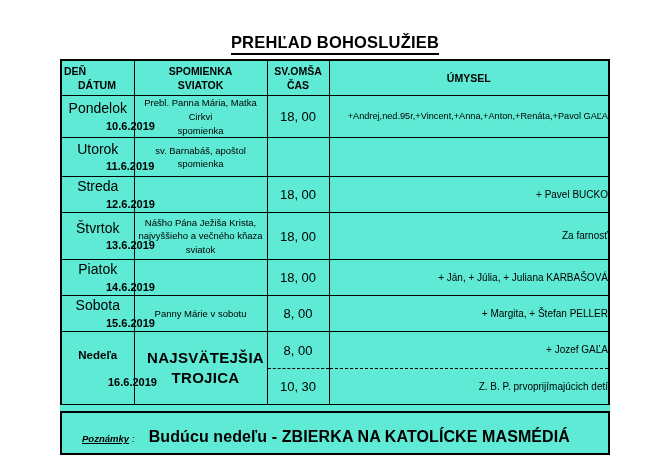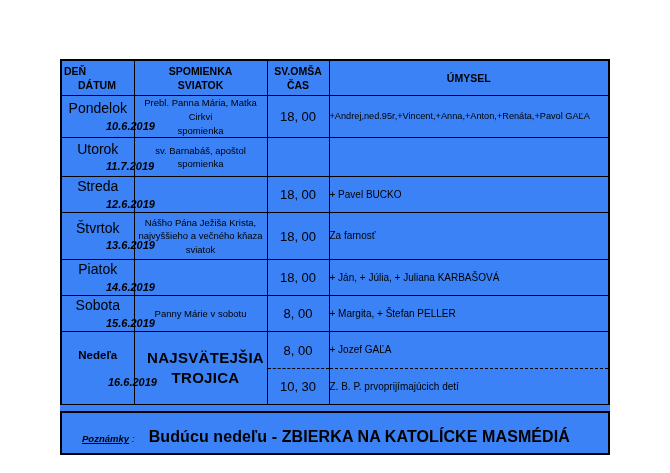--- a/index.html
+++ b/index.html
@@ -45,21 +45,21 @@
   }
 
   
   .sched {
     position: absolute;
     left: 60px;
     top: 59px;
     width: 548px;
     border-collapse: collapse;
     table-layout: fixed;
-    background: #3b82f6;
+    background: #5eead4;
   }
   .sched td, .sched th {
     border: 1px solid #000;
     padding: 0;
     vertical-align: middle;
     font-weight: normal;
   }
   
   .sched {
     outline: none;
@@ -96,21 +96,20 @@
     line-height: 1.4;
   }
   .day-name {
     display: block;
     font-weight: normal;
     font-size: 14px;
   }
   .day-date {
     display: block;
     font-weight: bold;
-    font-style: italic;
     font-size: 11px;
     padding-left: 44px;
   }
   .day-cell.sunday { padding: 5px 2px; }
   .day-cell.sunday .day-name { font-weight: bold; font-size: 11.5px; }
   .day-cell.sunday .day-date { margin-top: 12px; }
 
   
   .feast-cell {
     text-align: center;
@@ -130,21 +129,21 @@
   
   .time-cell {
     text-align: center;
     font-size: 13px;
     font-weight: bold;
     padding: 3px 2px;
   }
 
   
   .intent-cell {
-    text-align: left;
+    text-align: right;
     font-size: 10px;
     padding: 3px 6px;
     line-height: 1.4;
   }
   .intent-cell.small {
     font-size: 9.2px;
   }
 
   
   .dash-bottom { border-bottom: 1px dashed #000 !important; }
@@ -183,20 +182,23 @@
     padding-left: 6px;
     margin-top: 8px;
   }
   .spacer-row td { height: 6px; border: 0 !important; }
 </style>
 </head>
 <body>
 
 <div class="page">
 
+  <div class="title-wrap">
+    <span class="title">PREHĽAD BOHOSLUŽIEB</span>
+  </div>
 
   <table class="sched">
     <colgroup>
       <col class="c-day">
       <col class="c-feast">
       <col class="c-time">
       <col class="c-intent">
     </colgroup>
     <tbody id="table-body">
         <tr class="hdr">
@@ -210,21 +212,21 @@
             <span class="day-name">Pondelok</span>
             <span class="day-date">10.6.2019</span>
           </td>
           <td class="feast-cell"><span>Prebl. Panna Mária, Matka Cirkvi</span><br><span>spomienka</span></td>
           <td class="time-cell" style="height:38px"><span>18, 00</span></td>
           <td class="intent-cell small frame-right"><span>+Andrej,ned.95r,+Vincent,+Anna,+Anton,+Renáta,+Pavol GAĽA</span></td>
         </tr>
         <tr>
           <td class="day-cell frame-left" style="height:38px">
             <span class="day-name">Utorok</span>
-            <span class="day-date">11.7.2019</span>
+            <span class="day-date">11.6.2019</span>
           </td>
           <td class="feast-cell"><span>sv. Barnabáš, apoštol</span><br><span>spomienka</span></td>
           <td class="time-cell" style="height:38px"><span></span></td>
           <td class="intent-cell frame-right"><span></span></td>
         </tr>
         <tr>
           <td class="day-cell frame-left" style="height:34px">
             <span class="day-name">Streda</span>
             <span class="day-date">12.6.2019</span>
           </td>

